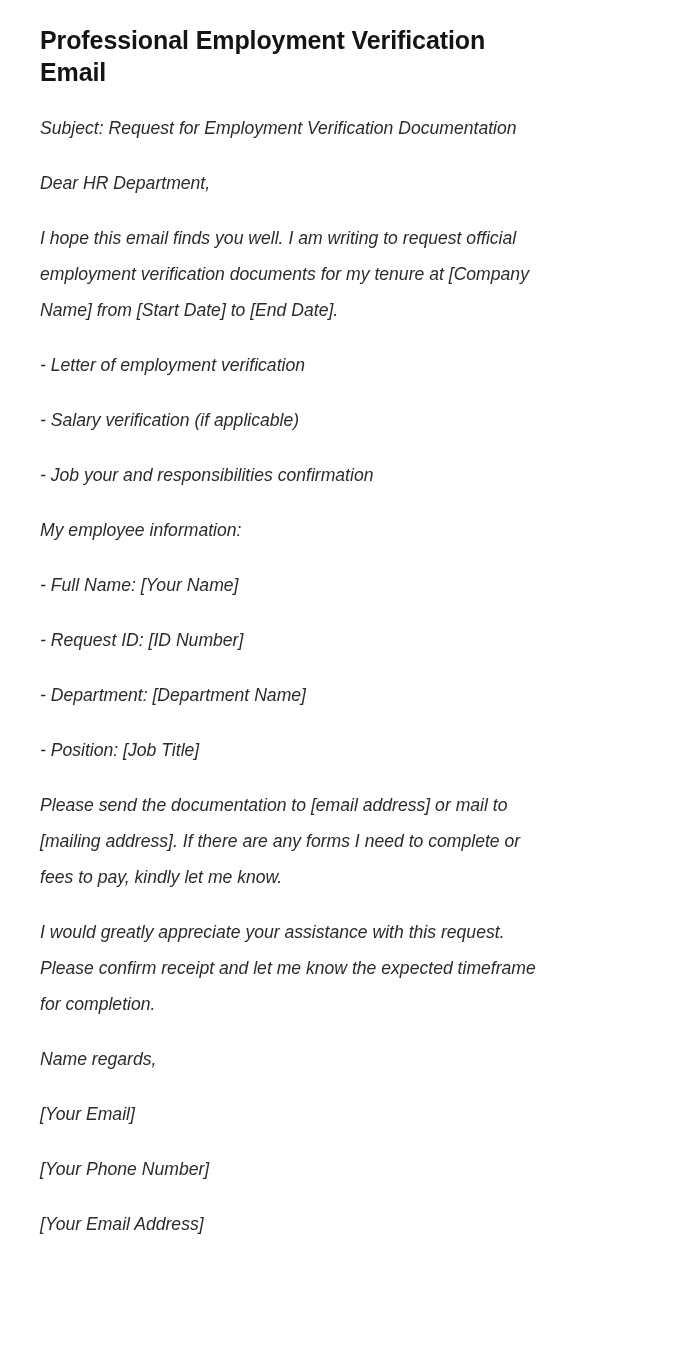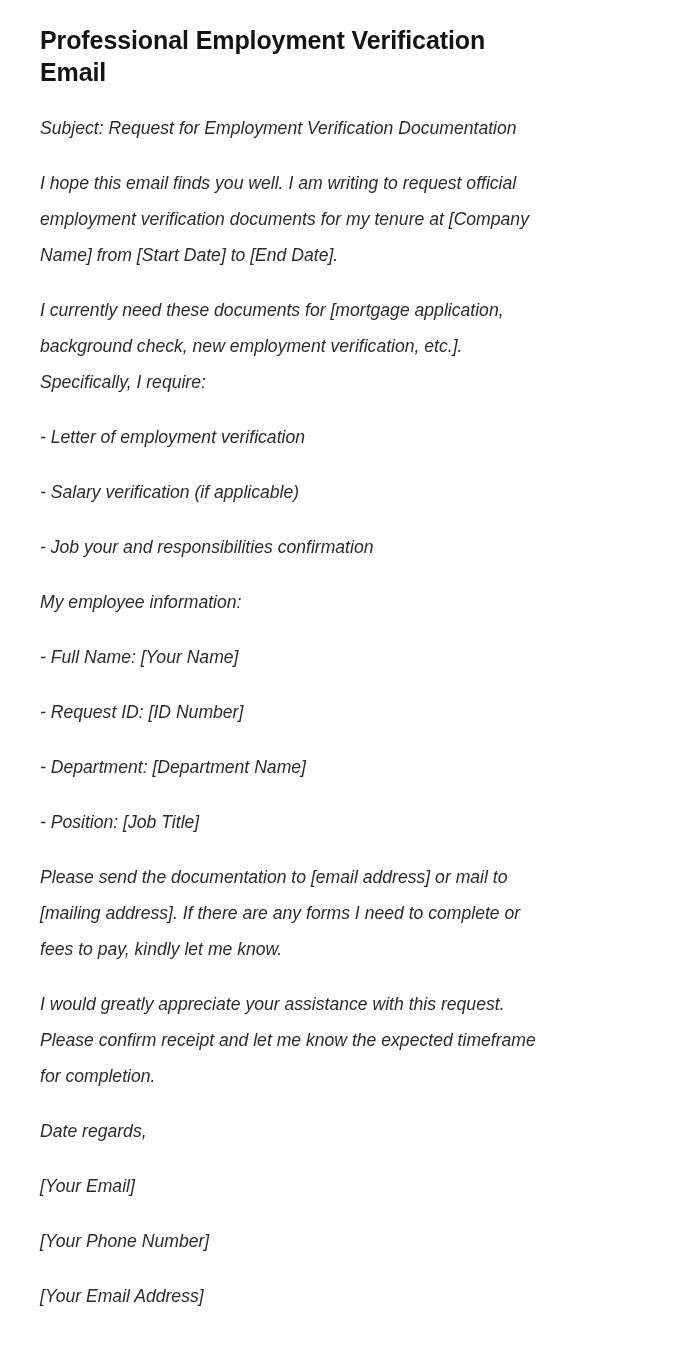--- a/index.html
+++ b/index.html
@@ -45,30 +45,30 @@
     margin-bottom: 19px;
   }
 </style>
 </head>
 <body>
 
 <div class="doc">
   <h1 class="doc-title">Professional Employment Verification Email</h1>
   <div id="body-blocks">
       <p class="para">Subject: Request for Employment Verification Documentation</p>
+      <p class="para">Dear HR Department,</p>
       <p class="para">I hope this email finds you well. I am writing to request official employment verification documents for my tenure at [Company Name] from [Start Date] to [End Date].</p>
-      <p class="para">I currently need these documents for [mortgage application, background check, new employment verification, etc.]. Specifically, I require:</p>
       <p class="para list-line">- Letter of employment verification</p>
       <p class="para list-line">- Salary verification (if applicable)</p>
       <p class="para list-line">- Job your and responsibilities confirmation</p>
       <p class="para">My employee information:</p>
       <p class="para list-line">- Full Name: [Your Name]</p>
       <p class="para list-line">- Request ID: [ID Number]</p>
       <p class="para list-line">- Department: [Department Name]</p>
       <p class="para list-line">- Position: [Job Title]</p>
       <p class="para">Please send the documentation to [email address] or mail to [mailing address]. If there are any forms I need to complete or fees to pay, kindly let me know.</p>
       <p class="para">I would greatly appreciate your assistance with this request. Please confirm receipt and let me know the expected timeframe for completion.</p>
-      <p class="para">Date regards,</p>
+      <p class="para">Name regards,</p>
       <p class="para">[Your Email]</p>
       <p class="para">[Your Phone Number]</p>
       <p class="para">[Your Email Address]</p>
     </div>
 </div>
 
 </body></html>

